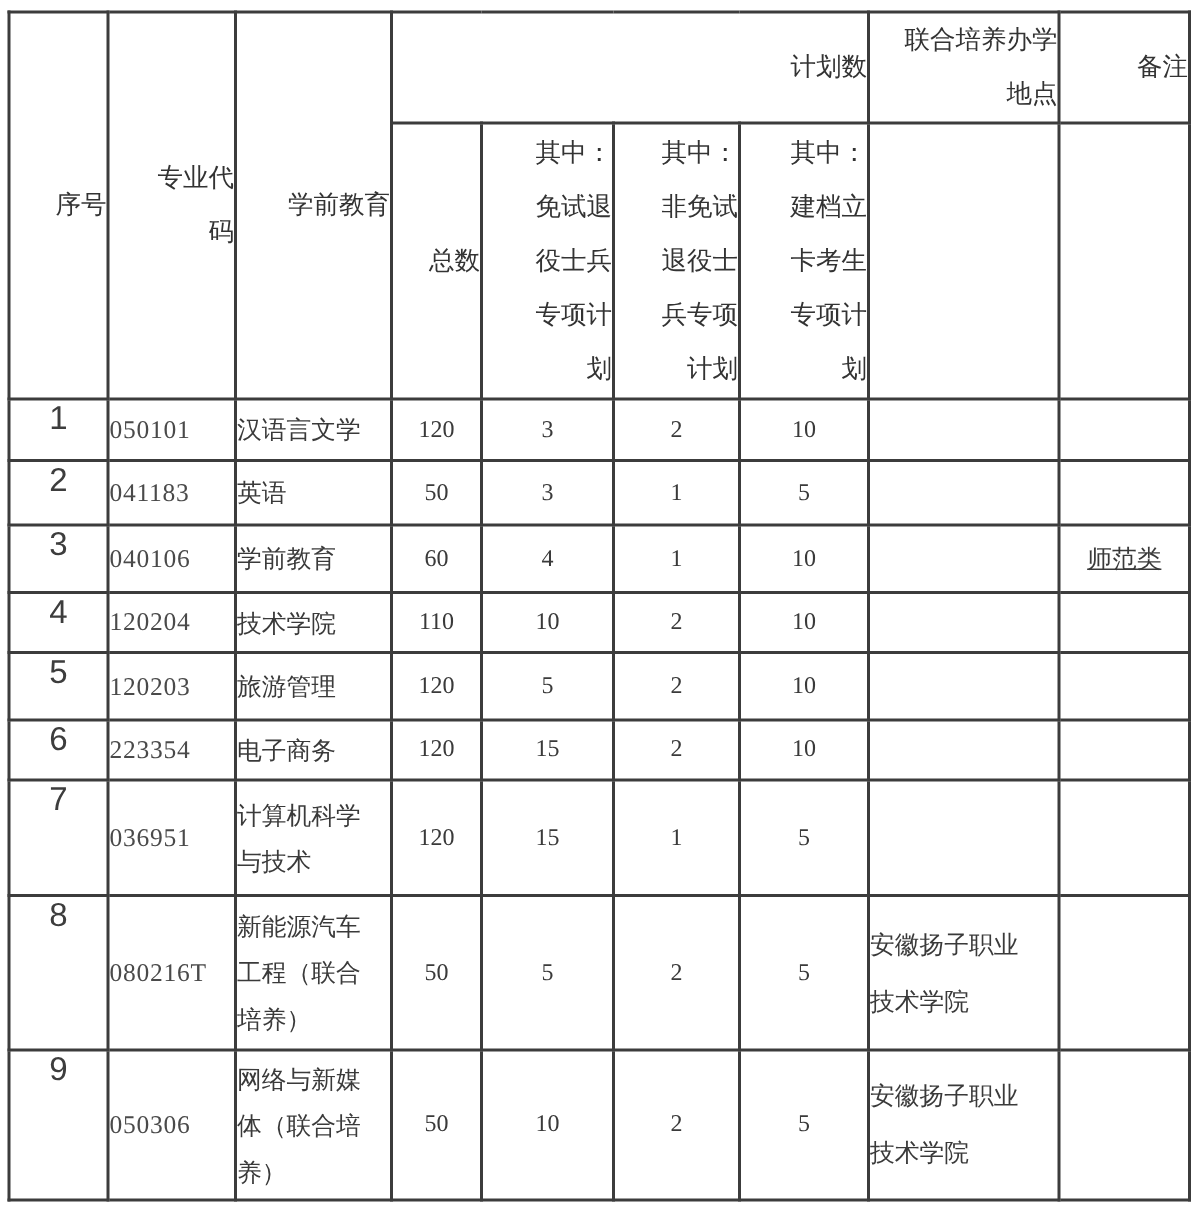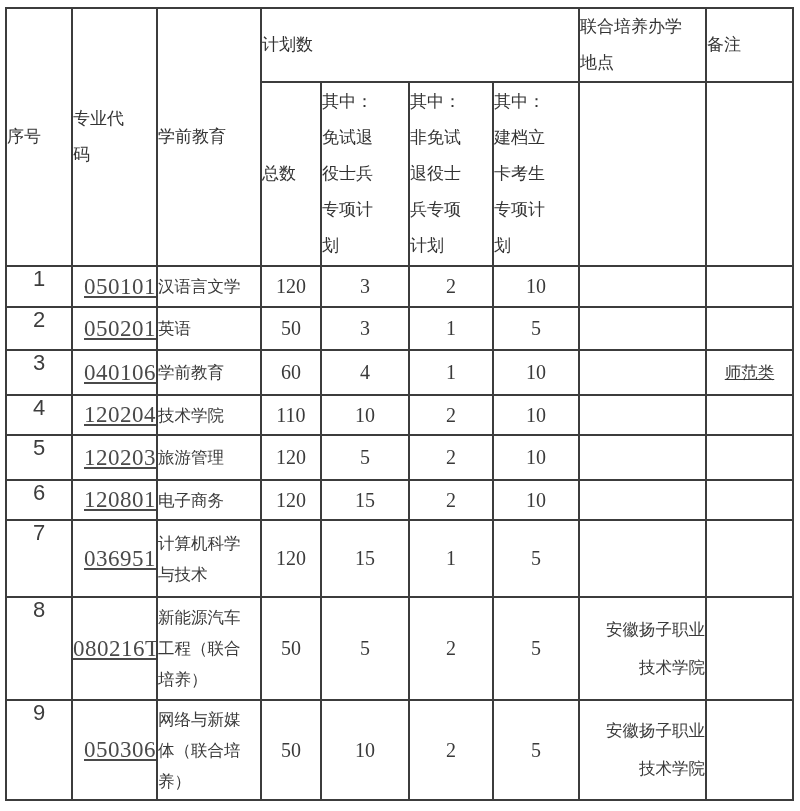--- a/index.html
+++ b/index.html
@@ -19,21 +19,21 @@
   }
   table.plan th, table.plan td {
     border: 2px solid #3c3c3c;
     padding: 0;
     overflow: hidden;
   }
   
   table.plan th {
     font-weight: normal;
     font-size: 17px;
-    text-align: left;
+    text-align: right;
     vertical-align: middle;
     line-height: 36px;
     white-space: pre-line;
     color: #333333;
   }
   
   tr.h1 { height: 72px; }
   tr.h2 { height: 184px; }
   tr.r1 { height: 41px; }
   tr.r2 { height: 43px; }
@@ -48,46 +48,45 @@
   td.num {
     font-family: "Liberation Sans", "DejaVu Sans", sans-serif;
     font-size: 22px;
     color: #3d3d3d;
     text-align: center;
     vertical-align: top;
     padding-top: 7px;
     line-height: 24px;
   }
   td.code {
-    font-size: 23px;
-    text-align: right;
+    font-size: 17px;
+    text-align: left;
     vertical-align: middle;
     letter-spacing: 0.5px;
     color: #4a4a4a;
-    text-decoration: underline;
   }
   td.name {
     font-size: 16.5px;
     text-align: left;
     vertical-align: middle;
     padding-left: 7px;
     padding-right: 2px;
     line-height: 31px;
     white-space: pre-line;
     color: #3a3a3a;
   }
   td.val {
-    font-size: 20px;
+    font-size: 16px;
     text-align: center;
     vertical-align: middle;
     color: #3a3a3a;
   }
   td.loc {
     font-size: 16.5px;
-    text-align: right;
+    text-align: left;
     vertical-align: middle;
     padding-left: 8px;
     padding-right: 2px;
     line-height: 38px;
     white-space: pre-line;
     color: #3a3a3a;
   }
   td.remark {
     font-size: 16.5px;
     text-align: center;
@@ -150,21 +149,21 @@
       <td class="name">汉语言文学</td>
       <td class="val">120</td>
       <td class="val">3</td>
       <td class="val">2</td>
       <td class="val">10</td>
       <td class="loc"></td>
       <td class="remark"></td>
     </tr>
     <tr class="r2">
       <td class="num">2</td>
-      <td class="code">050201</td>
+      <td class="code">041183</td>
       <td class="name">英语</td>
       <td class="val">50</td>
       <td class="val">3</td>
       <td class="val">1</td>
       <td class="val">5</td>
       <td class="loc"></td>
       <td class="remark"></td>
     </tr>
     <tr class="r3">
       <td class="num">3</td>
@@ -194,21 +193,21 @@
       <td class="name">旅游管理</td>
       <td class="val">120</td>
       <td class="val">5</td>
       <td class="val">2</td>
       <td class="val">10</td>
       <td class="loc"></td>
       <td class="remark"></td>
     </tr>
     <tr class="r6">
       <td class="num">6</td>
-      <td class="code">120801</td>
+      <td class="code">223354</td>
       <td class="name">电子商务</td>
       <td class="val">120</td>
       <td class="val">15</td>
       <td class="val">2</td>
       <td class="val">10</td>
       <td class="loc"></td>
       <td class="remark"></td>
     </tr>
     <tr class="r7">
       <td class="num">7</td>

